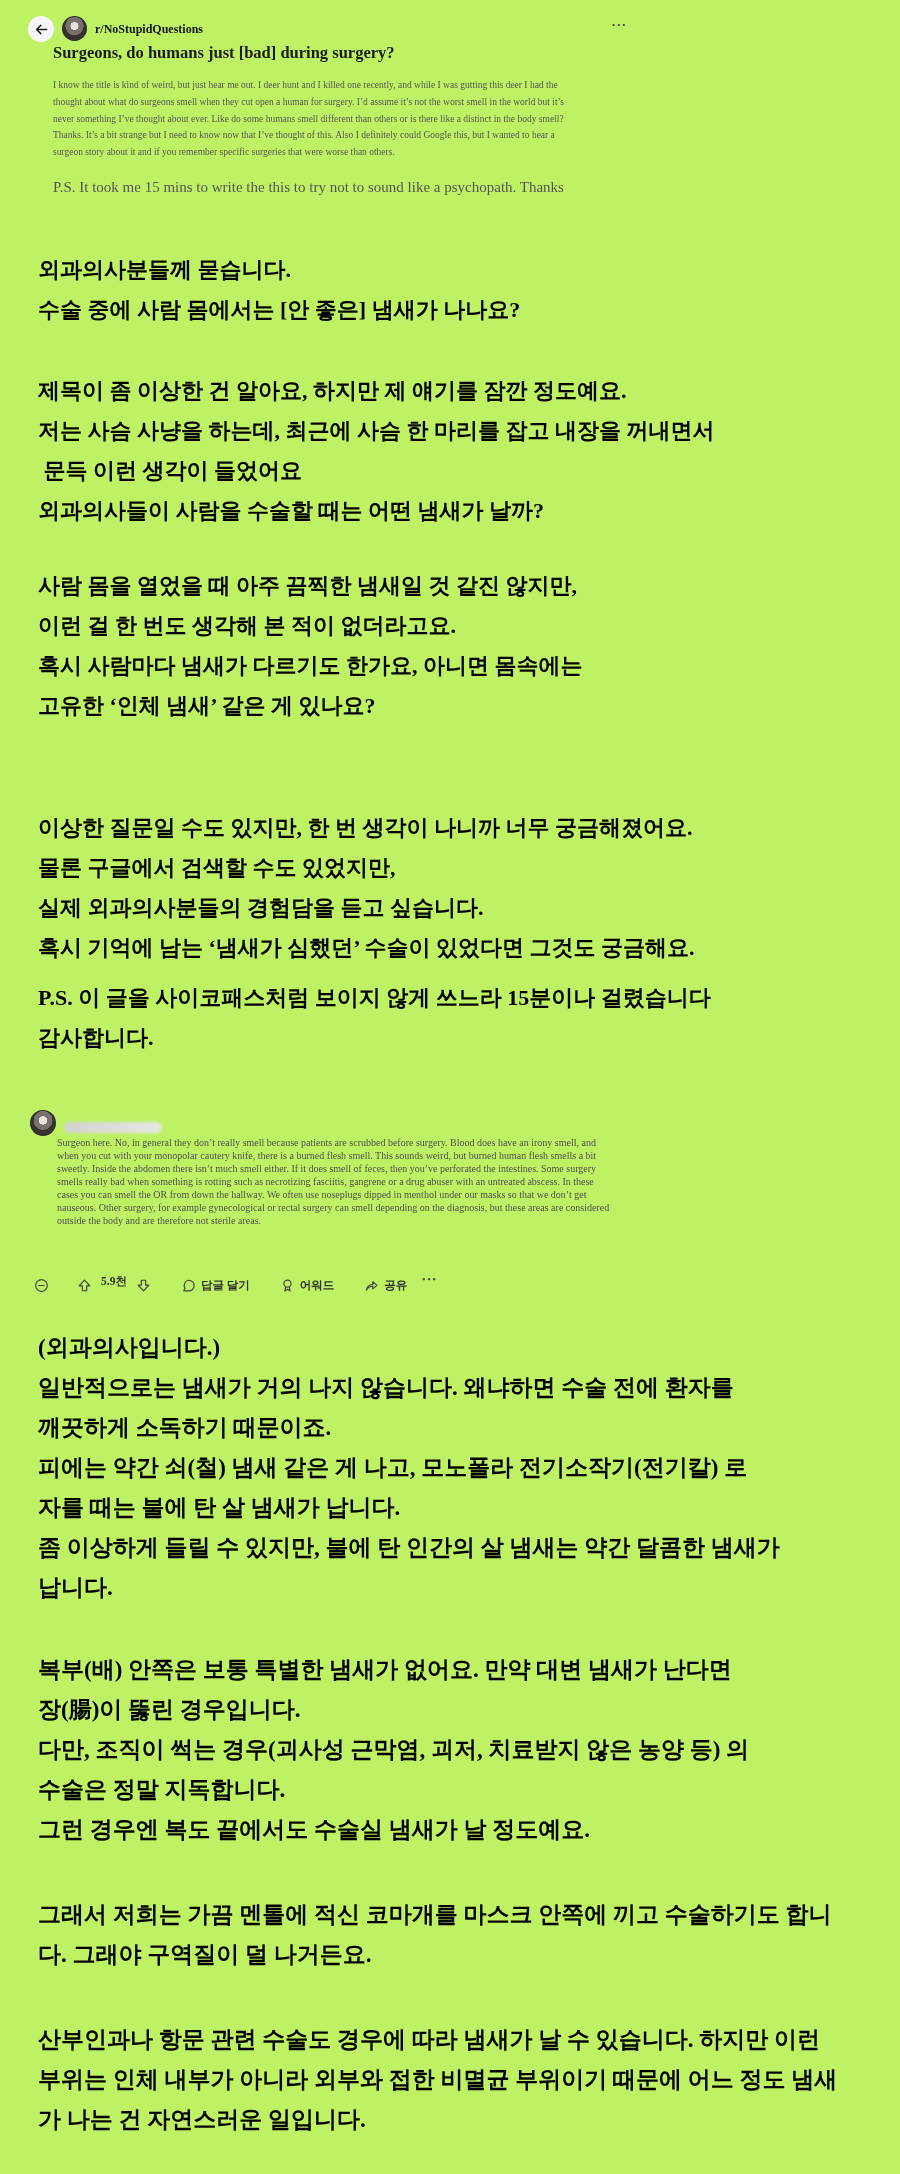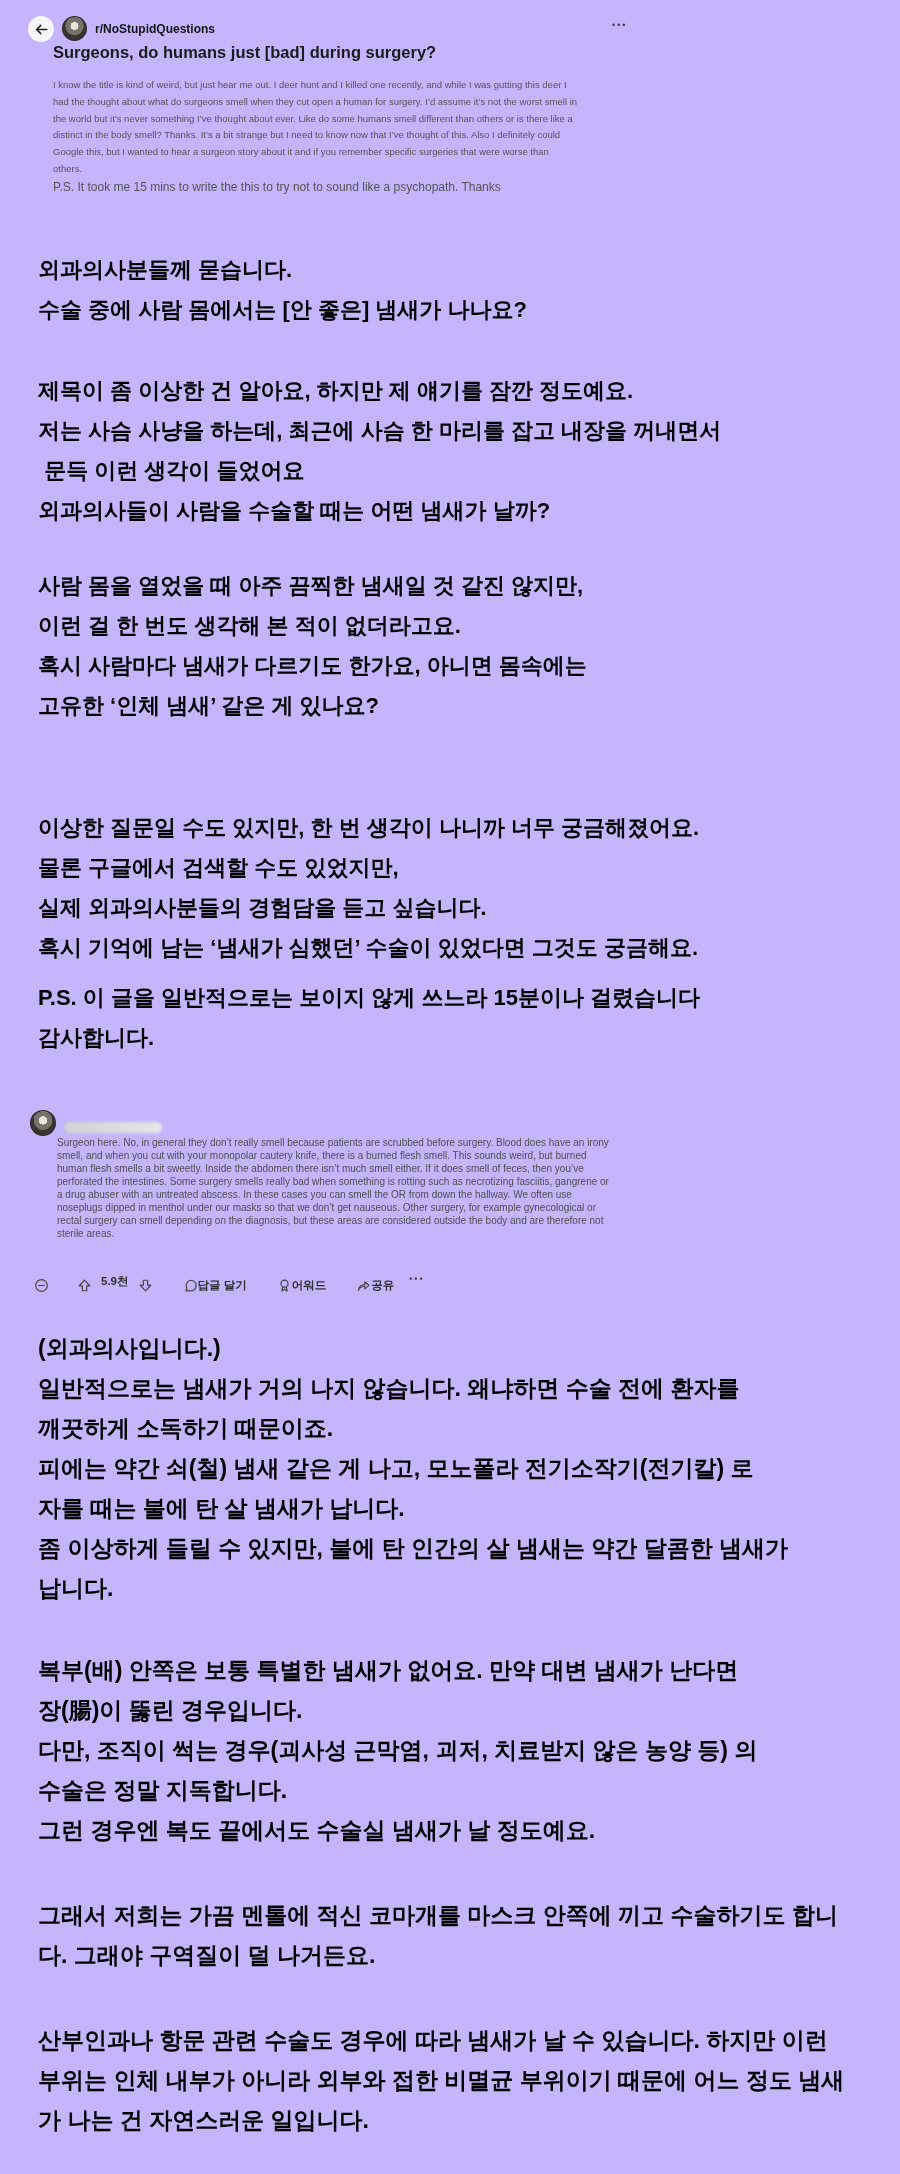--- a/index.html
+++ b/index.html
@@ -1,49 +1,49 @@
 <!DOCTYPE html>
 <html><head>
 <meta charset="utf-8">
 <style>
   html,body{margin:0;padding:0;background:#ffffff;}
-  .page{position:relative;width:900px;height:2174px;background:#c4b5fd;overflow:hidden;
-        font-family:Liberation Sans, sans-serif;color:#1c1c1c;}
+  .page{position:relative;width:900px;height:2174px;background:#bef264;overflow:hidden;
+        font-family:Liberation Serif, serif;color:#1c1c1c;}
 
   
   .back-btn{position:absolute;left:28px;top:16px;width:26px;height:26px;border-radius:50%;
             background:#f5f6f7;display:flex;align-items:center;justify-content:center;cursor:pointer;}
   .avatar{position:absolute;border-radius:50%;
           background:radial-gradient(circle at 50% 40%, #e9e5dd 0 20%, #77716a 21% 46%, #37342f 47% 100%);
           box-shadow:inset 0 0 0 1px rgba(0,0,0,.15);}
   .avatar.sub{left:62px;top:16px;width:25px;height:25px;}
   .subreddit{position:absolute;left:95px;top:22px;font-size:12px;font-weight:700;color:#141414;cursor:pointer;}
   .more-top{position:absolute;left:612px;top:20px;font-size:9px;letter-spacing:2px;color:#3d3d3d;cursor:pointer;}
 
   
   .post-title{position:absolute;left:53px;top:43px;width:560px;font-size:16.5px;font-weight:700;color:#1b1b1b;}
   .post-body{position:absolute;left:53px;top:77px;width:527px;font-size:9.5px;line-height:16.8px;color:#555;}
-  .post-ps{position:absolute;left:53px;top:179px;width:527px;font-size:12px;line-height:16.8px;color:#555;}
+  .post-ps{position:absolute;left:53px;top:179px;width:527px;font-size:15px;line-height:16.8px;color:#555;}
 
   
   .k-par{position:absolute;left:38px;width:835px;font-weight:700;color:#030303;
          white-space:pre-wrap;font-size:22px;line-height:40px;}
   .kp1{top:250px;} .kp2{top:371px;} .kp3{top:566px;} .kp4{top:768px;margin-top:40px;} .kp5{top:978px;}
   .k-com{font-size:23px;}
   .kc1{top:1328px;} .kc2{top:1650px;} .kc3{top:1895px;} .kc4{top:2020px;}
 
   
   .avatar.com{left:30px;top:1110px;width:26px;height:26px;}
   .name-blur{position:absolute;left:64px;top:1122px;width:98px;height:11px;border-radius:6px;
              background:linear-gradient(90deg,#d2d2d2,#e7e7e7);filter:blur(1.5px);}
   .comment-body{position:absolute;left:57px;top:1136px;width:556px;font-size:10px;
                 line-height:13px;color:#4f4f4f;}
   .action-bar{position:absolute;left:34px;top:1274px;height:22px;display:flex;
               gap:9px;font-size:11.5px;color:#2f2f2f;font-weight:600;}
-  .action-bar .grp{display:flex;align-items:center;cursor:pointer;}
+  .action-bar .grp{display:flex;align-items:center;gap:5px;cursor:pointer;}
   .action-bar svg{display:block;}
   .ic{stroke:#474747;fill:none;stroke-width:1.3;stroke-linejoin:round;stroke-linecap:round;}
   .more-com{font-size:9px;letter-spacing:2px;color:#4a4a4a;cursor:pointer;margin-left:6px;}
   .sp1{width:10px;} .sp2{width:12px;}
 </style>
 </head>
 <body>
 
 <div class="page">
 
@@ -67,21 +67,21 @@
  문득 이런 생각이 들었어요
 외과의사들이 사람을 수술할 때는 어떤 냄새가 날까?</div>
   <div class="k-par kp3">사람 몸을 열었을 때 아주 끔찍한 냄새일 것 같진 않지만,
 이런 걸 한 번도 생각해 본 적이 없더라고요.
 혹시 사람마다 냄새가 다르기도 한가요, 아니면 몸속에는
 고유한 ‘인체 냄새’ 같은 게 있나요?</div>
   <div class="k-par kp4">이상한 질문일 수도 있지만, 한 번 생각이 나니까 너무 궁금해졌어요.
 물론 구글에서 검색할 수도 있었지만,
 실제 외과의사분들의 경험담을 듣고 싶습니다.
 혹시 기억에 남는 ‘냄새가 심했던’ 수술이 있었다면 그것도 궁금해요.</div>
-  <div class="k-par kp5">P.S. 이 글을 일반적으로는 보이지 않게 쓰느라 15분이나 걸렸습니다
+  <div class="k-par kp5">P.S. 이 글을 사이코패스처럼 보이지 않게 쓰느라 15분이나 걸렸습니다
 감사합니다.</div>
 
   <div class="avatar com"></div>
   <div class="name-blur"></div>
   <div class="comment-body">Surgeon here. No, in general they don’t really smell because patients are scrubbed before surgery. Blood does have an irony smell, and when you cut with your monopolar cautery knife, there is a burned flesh smell. This sounds weird, but burned human flesh smells a bit sweetly. Inside the abdomen there isn’t much smell either. If it does smell of feces, then you’ve perforated the intestines. Some surgery smells really bad when something is rotting such as necrotizing fasciitis, gangrene or a drug abuser with an untreated abscess. In these cases you can smell the OR from down the hallway. We often use noseplugs dipped in menthol under our masks so that we don’t get nauseous. Other surgery, for example gynecological or rectal surgery can smell depending on the diagnosis, but these areas are considered outside the body and are therefore not sterile areas.</div>
 
   <div class="action-bar">
     <span class="grp">
       <svg width="15" height="15" viewBox="0 0 16 16">
         <circle class="ic" cx="8" cy="8" r="6.2"></circle>

